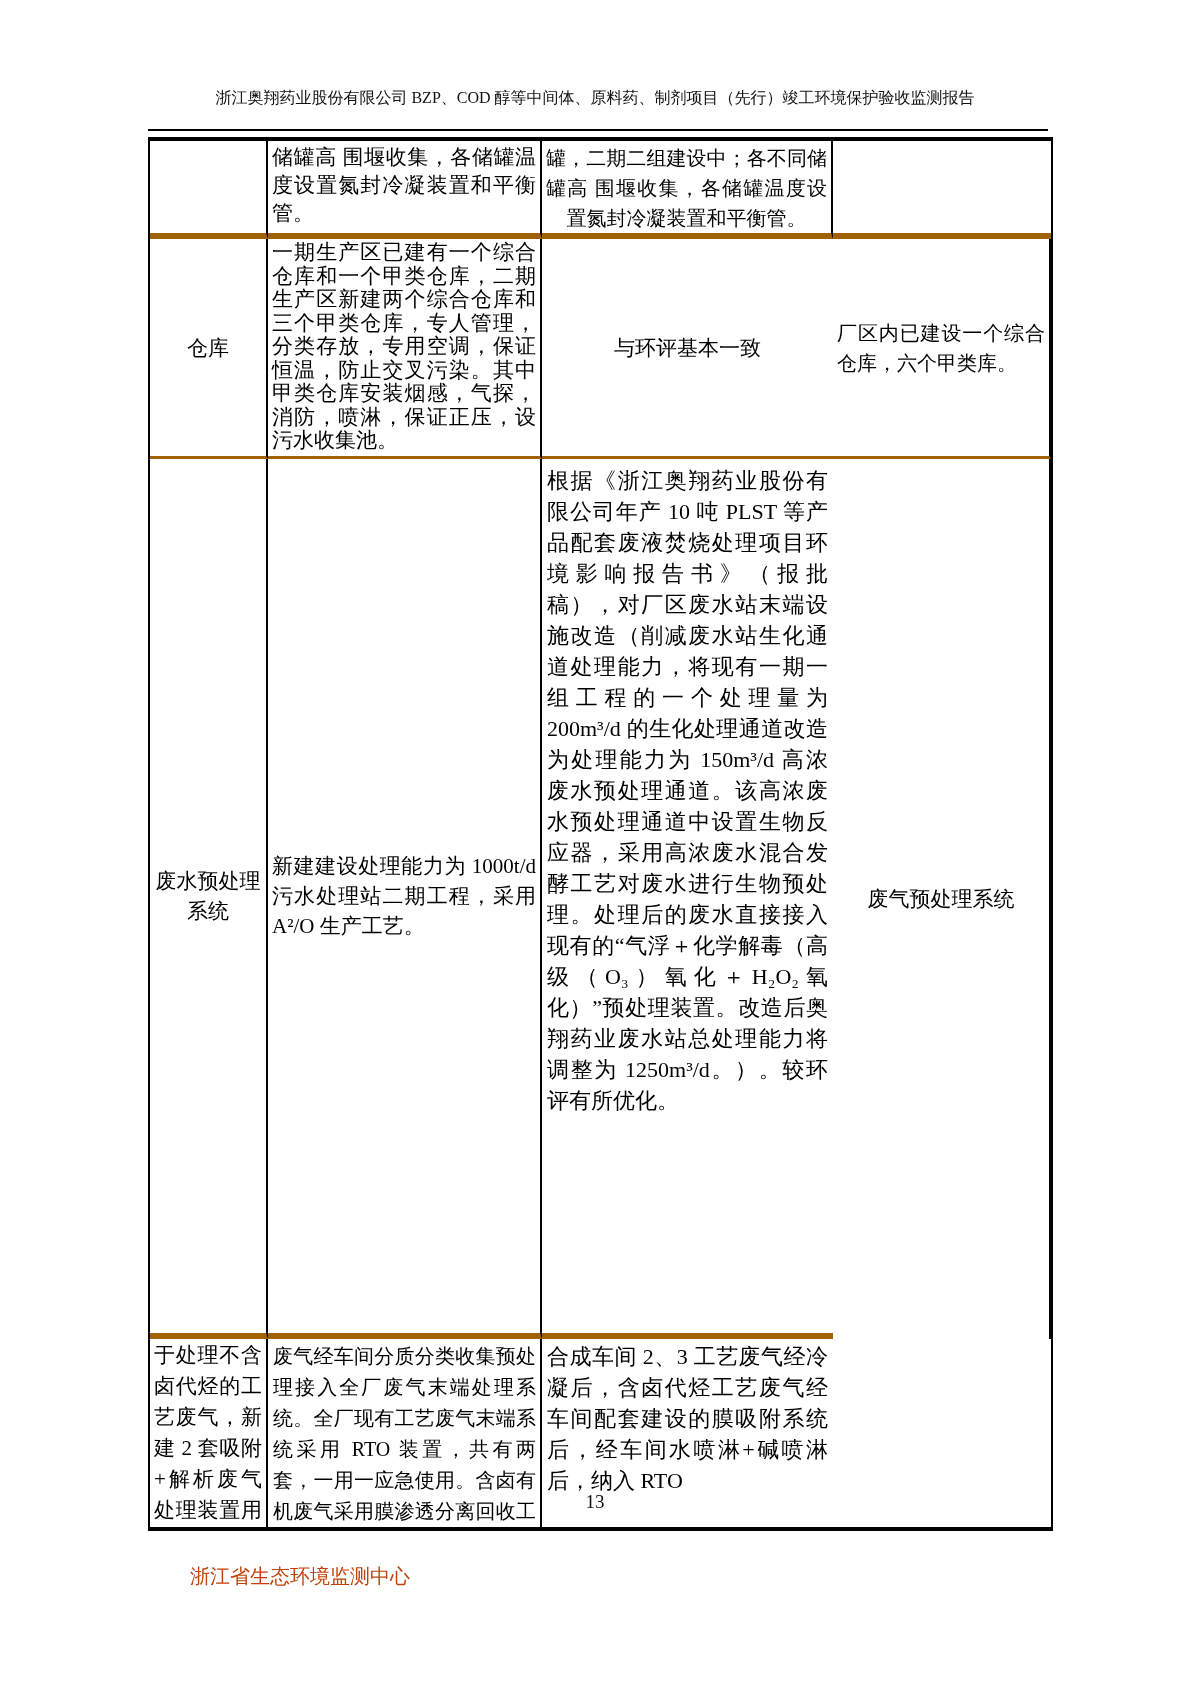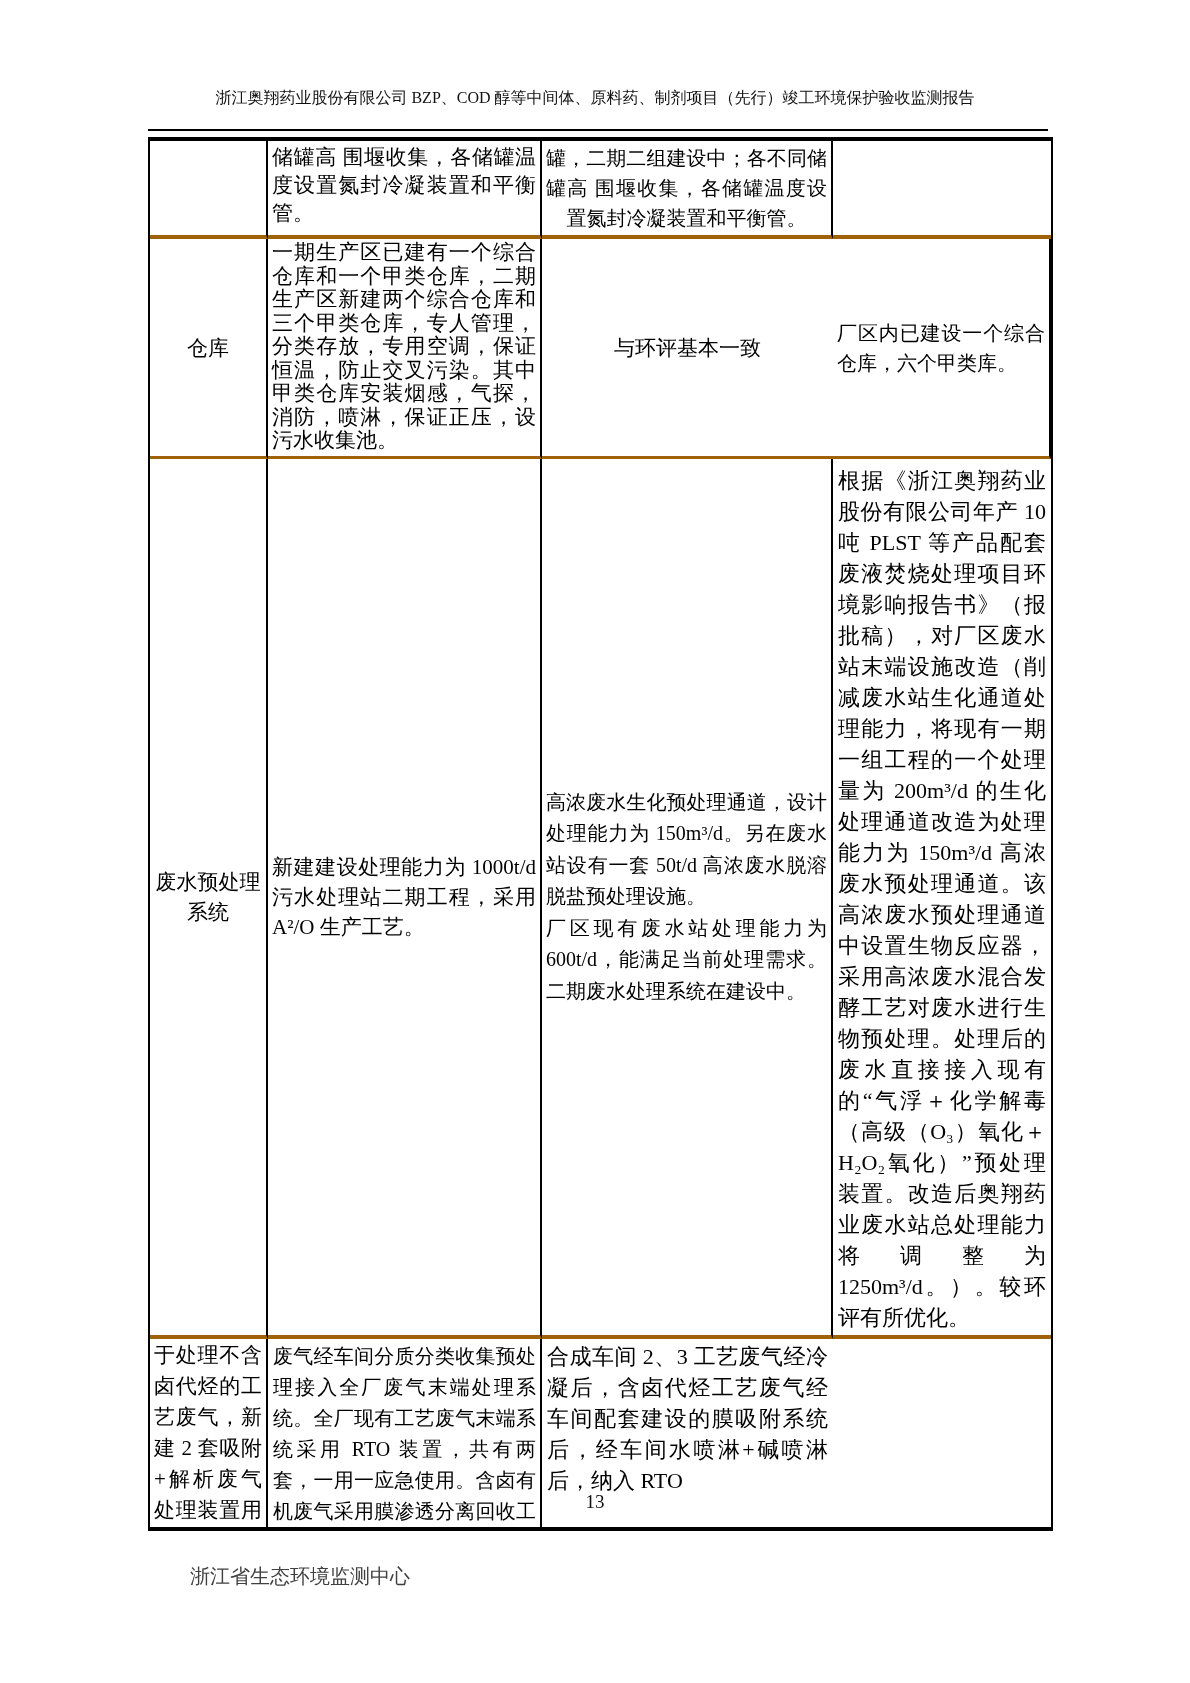--- a/index.html
+++ b/index.html
@@ -23,21 +23,21 @@
     grid-template-columns:118px 274px 291px 218px;
     grid-template-rows:98px 220px 880px 188px;
     border-top:4px solid #000;
     border-bottom:4px solid #000;
     border-left:2px solid #000;
     border-right:2px solid #000;
     box-sizing:content-box;
   }
   .cell {
     box-sizing:border-box; overflow:hidden;
-    border-right:2px solid #000; border-bottom:4px solid #a16207;
+    border-right:2px solid #000; border-bottom:6px solid #a16207;
     display:flex; flex-direction:column; justify-content:flex-start;
     padding:2px 4px;
   }
   .cell.c4 { border-right:none; }
   .cell.r4 { border-bottom:none; }
   .cell.r2 { border-bottom-width:3px; }
   .v-center { justify-content:center; }
   .h-center { align-items:center; text-align:center; }
   .txt { width:100%; text-align:justify; white-space:pre-wrap; word-break:break-word; }
   .label-cell { align-items:center; justify-content:center; text-align:center;
@@ -49,21 +49,21 @@
   .lh28 { line-height:28px; }
   .lh235 { line-height:23.5px; }
   .lh30 { line-height:30px; }
   .lh31 { line-height:31px; }
   .lh315 { line-height:31.5px; }
   .last-center { text-align-last:center; }
   .center-line { text-align:center; }
   .p-gap { margin:0; }
   
   .footer-org {
-    position:absolute; left:190px; top:1563px; font-size:20px; color:#404040;
+    position:absolute; left:190px; top:1563px; font-size:20px; color:#c2410c;
   }
   .footer-page {
     position:absolute; left:0; top:1491px; width:1190px; text-align:center; font-size:19px; color:#111;
   }
 </style>
 </head>
 <body>
 
 <div class="page">
 
@@ -95,28 +95,27 @@
     <div class="cell r2 c3 v-center">
       <div class="txt f20 lh30">厂区内已建设一个综合仓库，六个甲类库。</div>
     </div>
 
     <div class="cell r3 c1 label-cell">
       <div class="label-txt">废水预处理系统</div>
     </div>
     <div class="cell r3 c2 v-center">
       <div class="txt f21 lh30">新建建设处理能力为 1000t/d 污水处理站二期工程，采用 A²/O 生产工艺。</div>
     </div>
-    <div class="cell r3 c3 v-center">
-      <div class="txt f20 lh315 p-gap">高浓废水生化预处理通道，设计处理能力为 150m³/d。另在废水站设有一套 50t/d 高浓废水脱溶脱盐预处理设施。</div>
-      <div class="txt f20 lh315 p-gap">厂区现有废水站处理能力为 600t/d，能满足当前处理需求。二期废水处理系统在建设中。</div>
-    </div>
     <div class="cell r3 c4" style="padding-top:6px; padding-left:5px; padding-right:5px;">
       <div class="txt f22 lh31">根据《浙江奥翔药业股份有限公司年产 10 吨 PLST 等产品配套废液焚烧处理项目环境影响报告书》（报批稿），对厂区废水站末端设施改造（削减废水站生化通道处理能力，将现有一期一组工程的一个处理量为 200m³/d 的生化处理通道改造为处理能力为 150m³/d 高浓废水预处理通道。该高浓废水预处理通道中设置生物反应器，采用高浓废水混合发酵工艺对废水进行生物预处理。处理后的废水直接接入现有的“气浮＋化学解毒（高级（O₃）氧化＋H₂O₂氧化）”预处理装置。改造后奥翔药业废水站总处理能力将调整为 1250m³/d。）。较环评有所优化。</div>
     </div>
 
+    <div class="cell r4 c1 label-cell">
+      <div class="label-txt">废气预处理系统</div>
+    </div>
     <div class="cell r4 c2 v-center">
       <div class="txt f21 lh31">新建一套 RTO 废气处理装置用于处理不含卤代烃的工艺废气，新建 2 套吸附+解析废气处理装置用于处理二氯甲烷等卤代烃废气</div>
     </div>
     <div class="cell r4 c3" style="padding-left:5px; ">
       <div class="txt f20 lh31">废气经车间分质分类收集预处理接入全厂废气末端处理系统。全厂现有工艺废气末端系统采用 RTO 装置，共有两套，一用一应急使用。含卤有机废气采用膜渗透分离回收工艺。</div>
     </div>
     <div class="cell r4 c4" style="padding-left:5px; padding-right:5px;">
       <div class="txt f22 lh31">合成车间 2、3 工艺废气经冷凝后，含卤代烃工艺废气经车间配套建设的膜吸附系统后，经车间水喷淋+碱喷淋后，纳入 RTO</div>
     </div>
 

